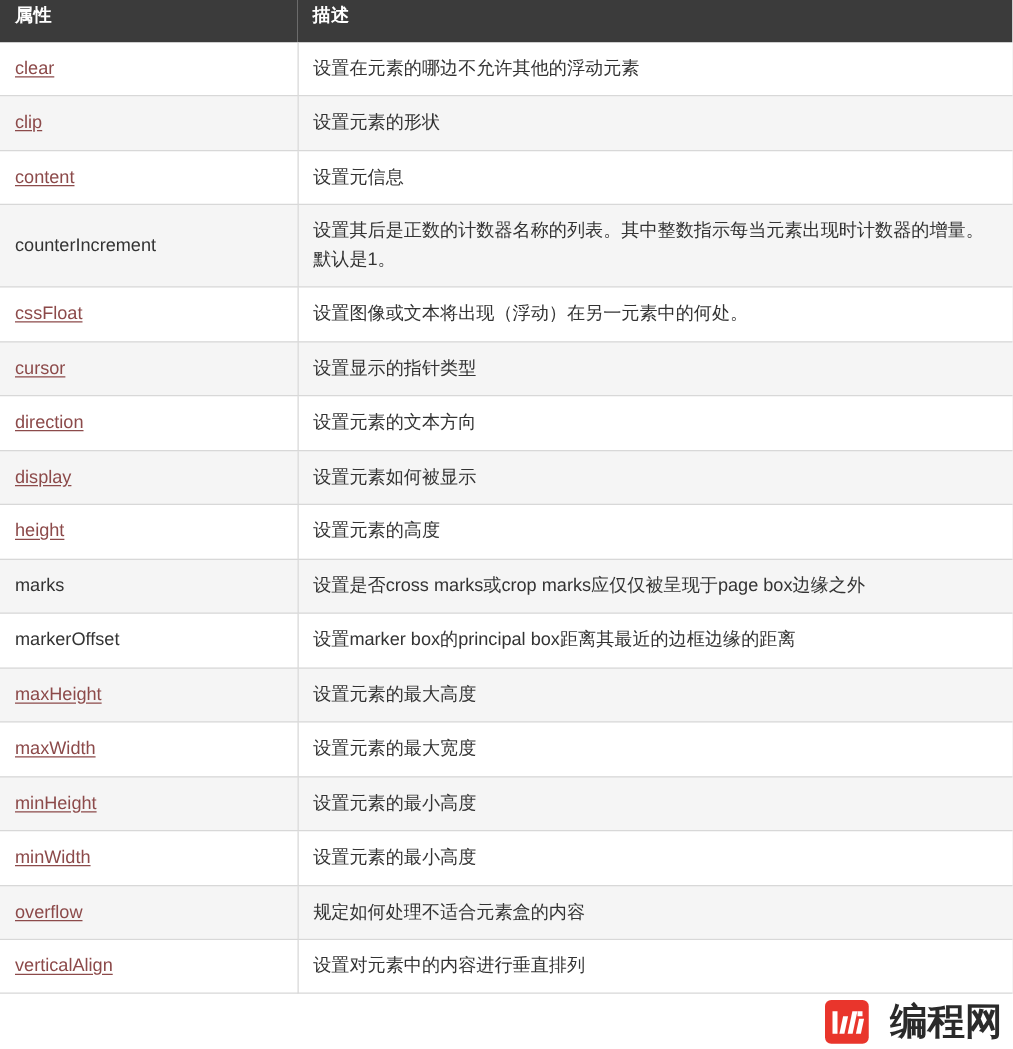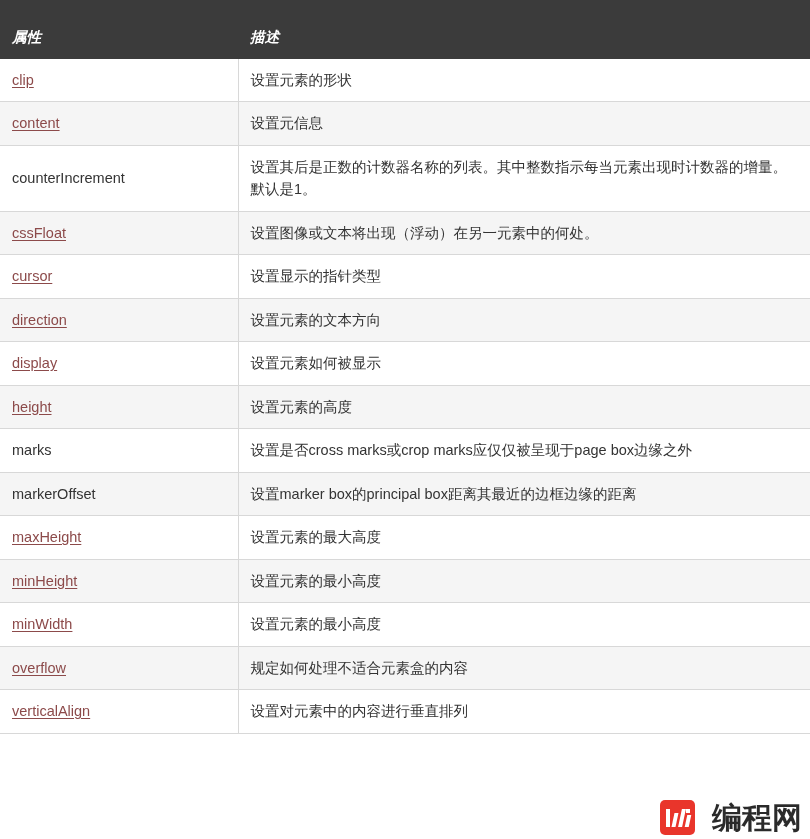--- a/index.html
+++ b/index.html
@@ -24,27 +24,26 @@
   }
 
   #prop-table col.col-prop { width: 238px; }
   #prop-table col.col-desc { width: 572px; }
 
   #prop-table thead th {
     background: #3b3b3b;
     color: #ffffff;
     font-weight: bold;
     text-align: left;
-    padding: 28px 12px 12px 12px;
+    padding: 3px 12px 12px 12px;
     font-size: 14.5px;
     letter-spacing: 0.3px;
     border: none;
     vertical-align: middle;
     height: 16px;
-    font-style: italic;
   }
 
   #prop-table tbody td {
     border-bottom: 1px solid #d8d8d8;
     border-right: 1px solid #d8d8d8;
     padding: 10px 12px 10px 12px;
     color: #333333;
     vertical-align: middle;
     line-height: 1.55;
     font-size: 14.5px;
@@ -141,20 +140,24 @@
     <col class="col-desc">
   </colgroup>
   <thead>
     <tr>
       <th>属性</th>
       <th>描述</th>
     </tr>
   </thead>
   <tbody id="table-body">
       <tr>
+        <td class="prop-cell"><span class="prop-link">clear</span></td>
+        <td class="desc-cell">设置在元素的哪边不允许其他的浮动元素</td>
+      </tr>
+      <tr>
         <td class="prop-cell"><span class="prop-link">clip</span></td>
         <td class="desc-cell">设置元素的形状</td>
       </tr>
       <tr>
         <td class="prop-cell"><span class="prop-link">content</span></td>
         <td class="desc-cell">设置元信息</td>
       </tr>
       <tr>
         <td class="prop-cell"><span class="prop-plain">counterIncrement</span></td>
         <td class="desc-cell">设置其后是正数的计数器名称的列表。其中整数指示每当元素出现时计数器的增量。默认是1。</td>
@@ -183,20 +186,24 @@
         <td class="prop-cell"><span class="prop-plain">marks</span></td>
         <td class="desc-cell">设置是否cross marks或crop marks应仅仅被呈现于page box边缘之外</td>
       </tr>
       <tr>
         <td class="prop-cell"><span class="prop-plain">markerOffset</span></td>
         <td class="desc-cell">设置marker box的principal box距离其最近的边框边缘的距离</td>
       </tr>
       <tr>
         <td class="prop-cell"><span class="prop-link">maxHeight</span></td>
         <td class="desc-cell">设置元素的最大高度</td>
+      </tr>
+      <tr>
+        <td class="prop-cell"><span class="prop-link">maxWidth</span></td>
+        <td class="desc-cell">设置元素的最大宽度</td>
       </tr>
       <tr>
         <td class="prop-cell"><span class="prop-link">minHeight</span></td>
         <td class="desc-cell">设置元素的最小高度</td>
       </tr>
       <tr>
         <td class="prop-cell"><span class="prop-link">minWidth</span></td>
         <td class="desc-cell">设置元素的最小高度</td>
       </tr>
       <tr>

